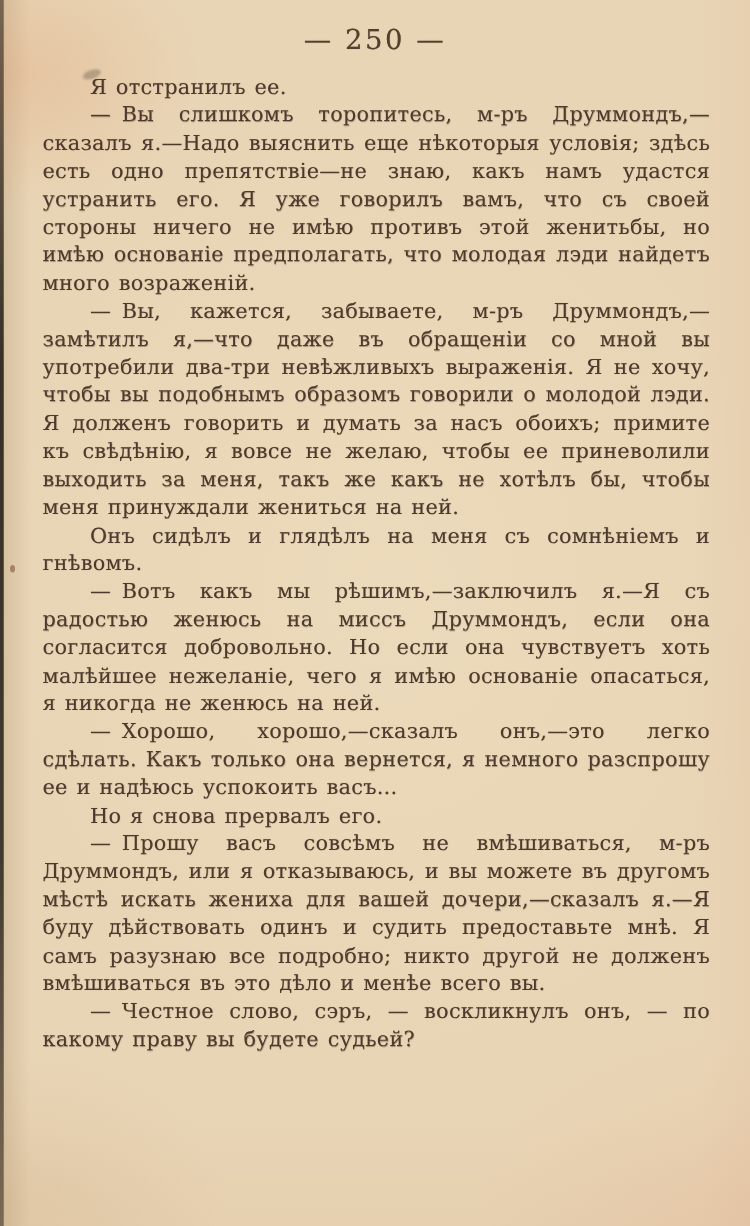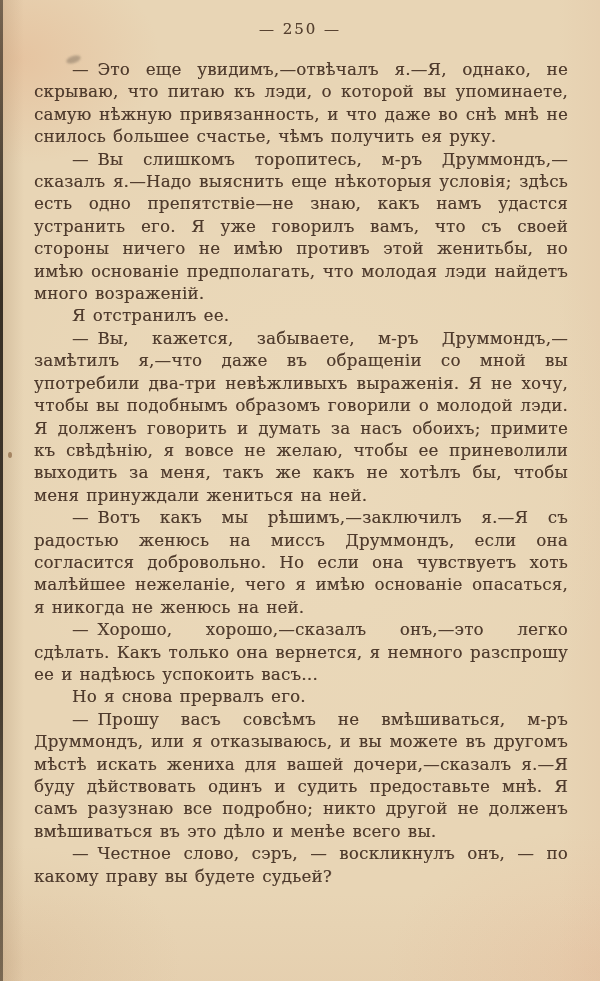--- a/index.html
+++ b/index.html
@@ -32,21 +32,21 @@
       rgba(28,22,16,0.85) 30%,
       rgba(30,24,18,0.80) 70%,
       rgba(52,42,30,0.55) 100%);
   }
   .page-header {
     position: absolute;
     top: 20px;
     left: 0;
     right: 0;
     text-align: center;
-    font-size: 15px;
+    font-size: 22px;
     letter-spacing: 2px;
     color: #55402f;
     text-shadow: 0 0 0.6px rgba(85,64,47,0.55);
   }
   .content {
     position: absolute;
     top: 59px;
     left: 34px;
     width: 534px;
     text-align: justify;
@@ -91,24 +91,24 @@
 <div class="page">
   <div class="scan-edge"></div>
   <div class="ink-smudge"></div>
   <div class="paper-speck"></div>
 
   <div class="page-header">
     <span>— 250 —</span>
   </div>
 
   <div class="content">
-    <p>— Это еще увидимъ,—отвѣчалъ я.—Я, однако, не скрываю, что питаю къ лэди, о которой вы упоминаете, самую нѣжную привязанность, и что даже во снѣ мнѣ не снилось большее счастье, чѣмъ получить ея руку.</p>
+    <p>Я отстранилъ ее.</p>
     <p>— Вы слишкомъ торопитесь, м-ръ Друммондъ,—сказалъ я.—Надо выяснить еще нѣкоторыя условія; здѣсь есть одно препятствіе—не знаю, какъ намъ удастся устранить его. Я уже говорилъ вамъ, что съ своей стороны ничего не имѣю противъ этой женитьбы, но имѣю основаніе предполагать, что молодая лэди найдетъ много возраженій.</p>
-    <p>Я отстранилъ ее.</p>
     <p>— Вы, кажется, забываете, м-ръ Друммондъ,—замѣтилъ я,—что даже въ обращеніи со мной вы употребили два-три невѣжливыхъ выраженія. Я не хочу, чтобы вы подобнымъ образомъ говорили о молодой лэди. Я долженъ говорить и думать за насъ обоихъ; примите къ свѣдѣнію, я вовсе не желаю, чтобы ее приневолили выходить за меня, такъ же какъ не хотѣлъ бы, чтобы меня принуждали жениться на ней.</p>
+    <p>Онъ сидѣлъ и глядѣлъ на меня съ сомнѣніемъ и гнѣвомъ.</p>
     <p>— Вотъ какъ мы рѣшимъ,—заключилъ я.—Я съ радостью женюсь на миссъ Друммондъ, если она согласится добровольно. Но если она чувствуетъ хоть малѣйшее нежеланіе, чего я имѣю основаніе опасаться, я никогда не женюсь на ней.</p>
     <p>— Хорошо, хорошо,—сказалъ онъ,—это легко сдѣлать. Какъ только она вернется, я немного разспрошу ее и надѣюсь успокоить васъ...</p>
     <p>Но я снова прервалъ его.</p>
     <p>— Прошу васъ совсѣмъ не вмѣшиваться, м-ръ Друммондъ, или я отказываюсь, и вы можете въ другомъ мѣстѣ искать жениха для вашей дочери,—сказалъ я.—Я буду дѣйствовать одинъ и судить предоставьте мнѣ. Я самъ разузнаю все подробно; никто другой не долженъ вмѣшиваться въ это дѣло и менѣе всего вы.</p>
     <p>— Честное слово, сэръ, — воскликнулъ онъ, — по какому праву вы будете судьей?</p>
 
   </div>
 </div>
 
 </body></html>

